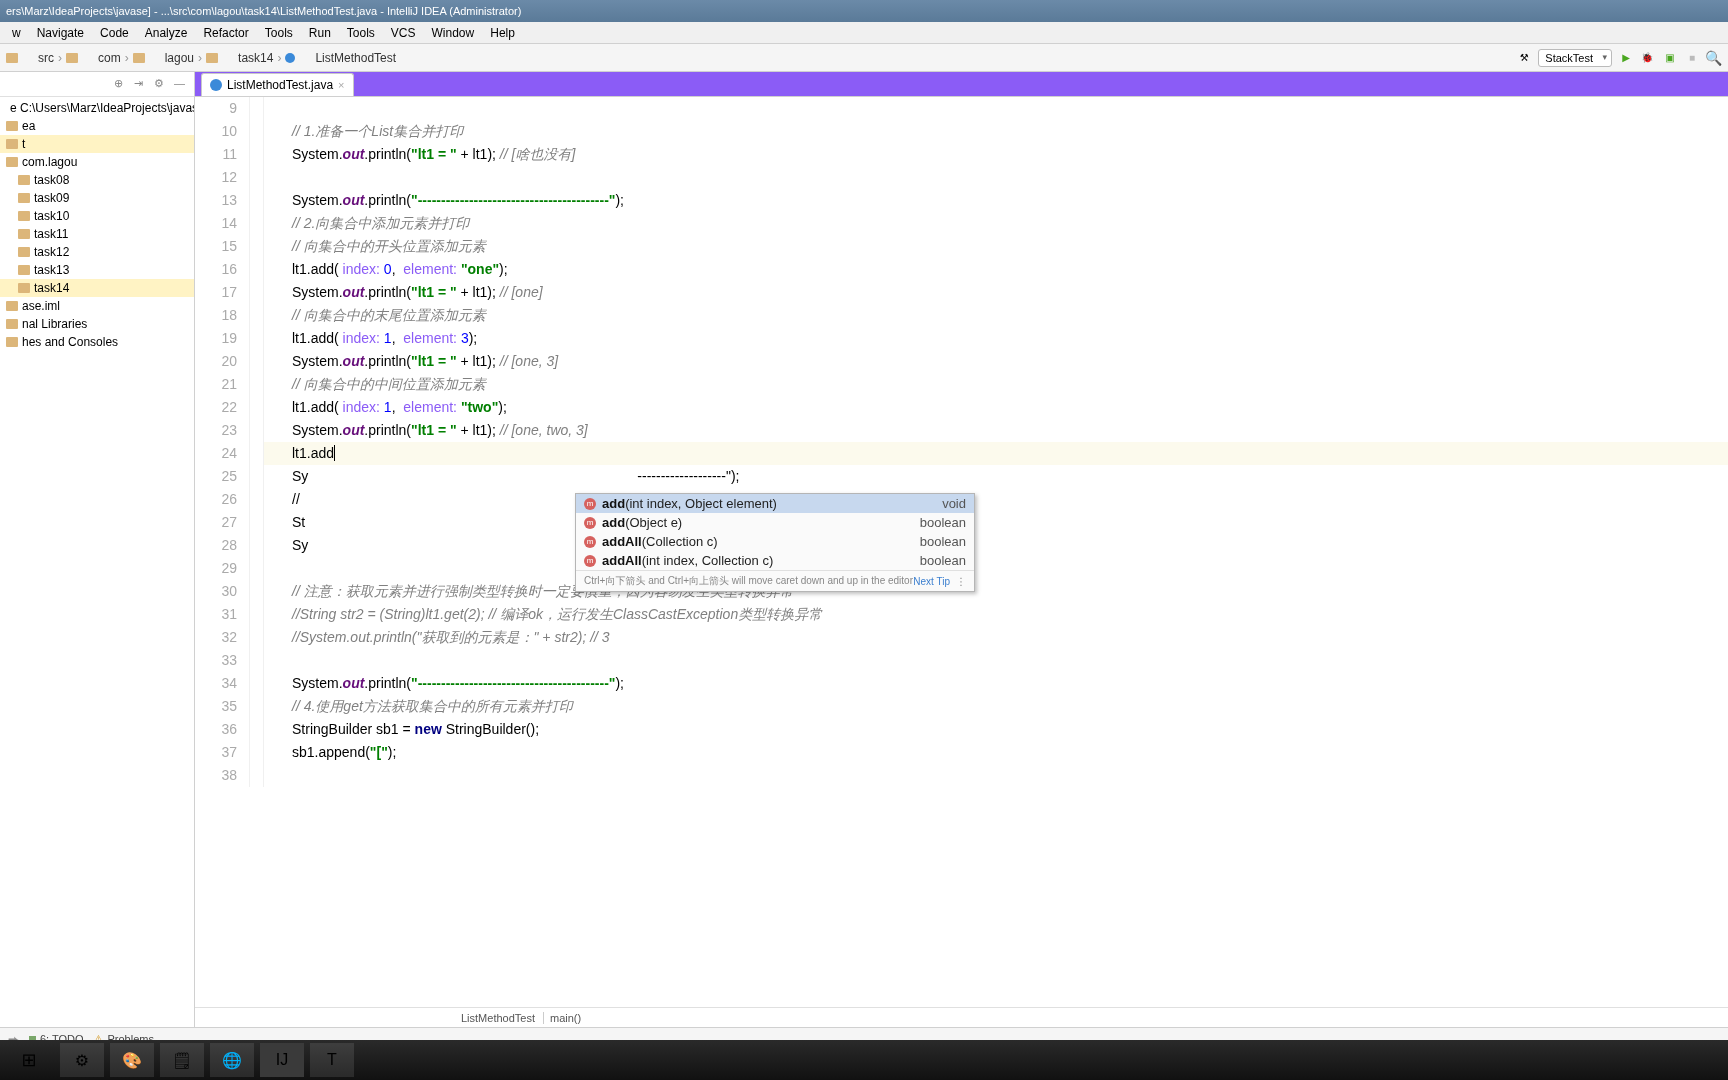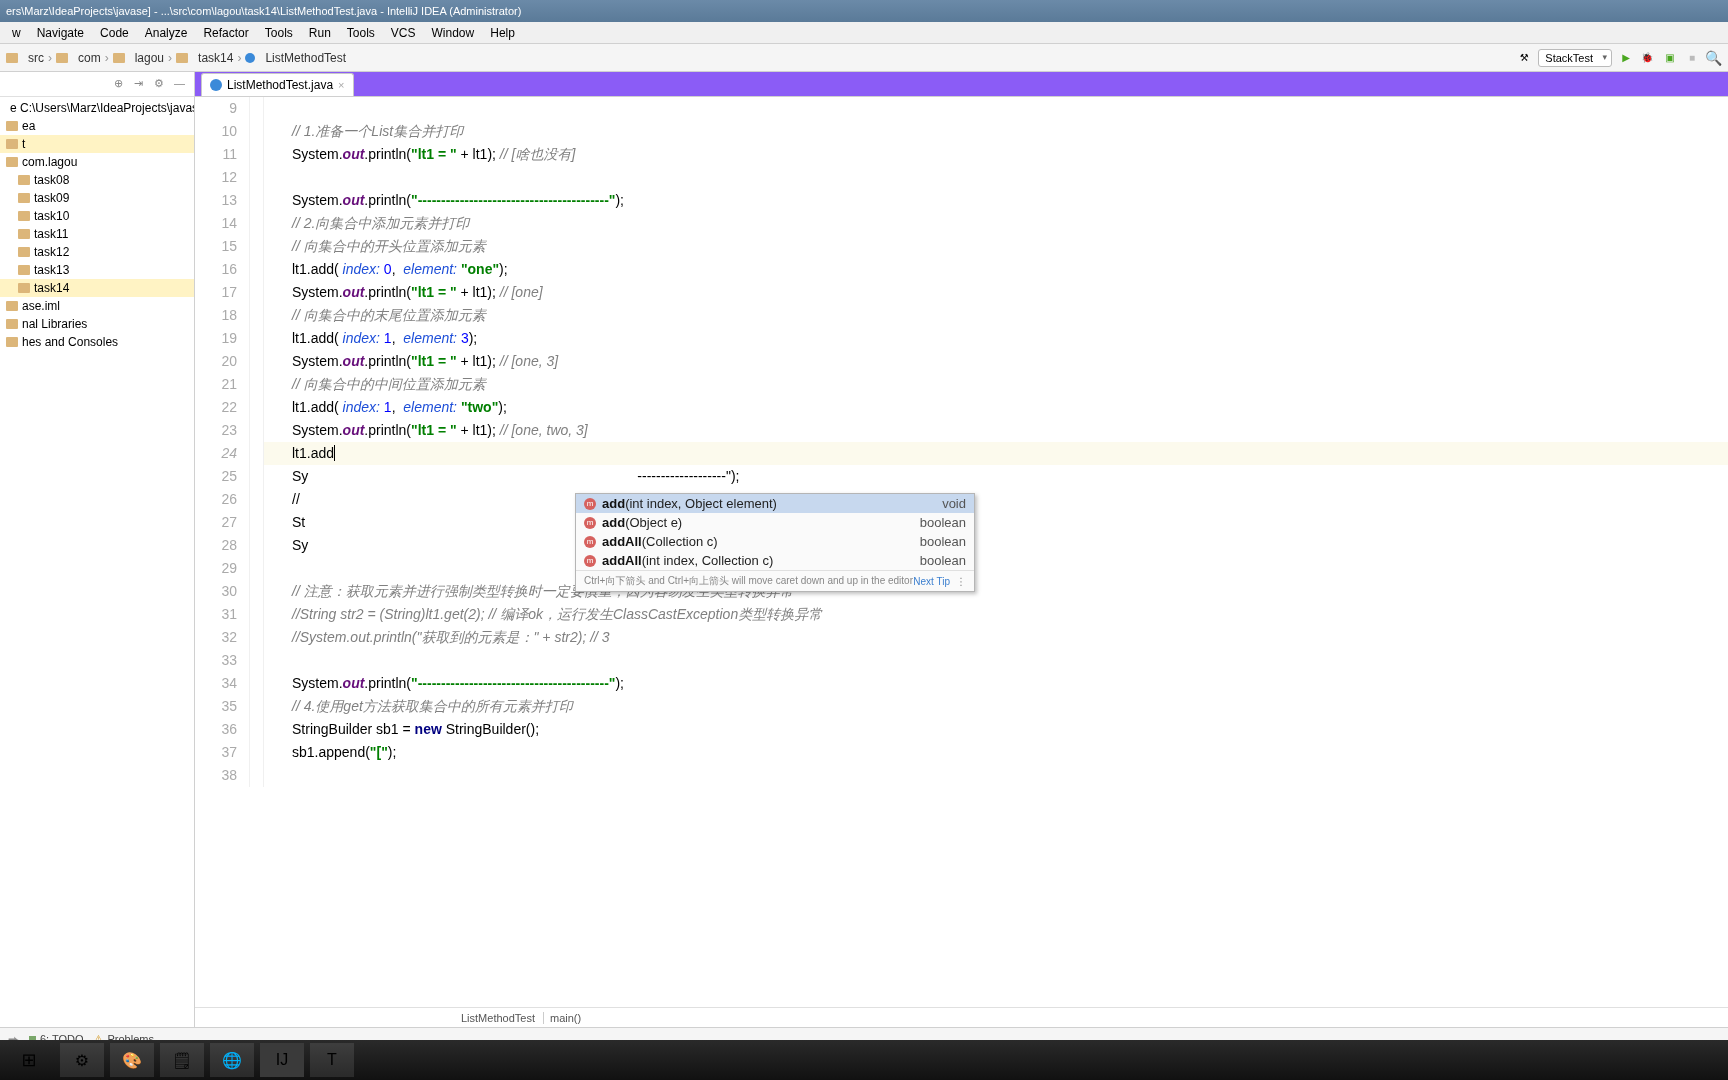--- a/index.html
+++ b/index.html
@@ -8,21 +8,21 @@
     
     .titlebar { height: 22px; background: linear-gradient(#6b8aa8, #5a7a98); color: #fff; display: flex; align-items: center; padding: 0 6px; font-size: 11px; }
 
     
     .menubar { height: 22px; background: #f0f0f0; border-bottom: 1px solid #d0d0d0; display: flex; align-items: center; font-size: 12px; padding-left: 4px; }
     .menubar span { padding: 0 8px; cursor: default; }
 
     
     .topbar { height: 28px; background: #f5f5f5; border-bottom: 1px solid #d0d0d0; display: flex; align-items: center; padding: 0 6px; gap: 4px; font-size: 12px; justify-content: space-between; }
     .breadcrumbs { display: flex; align-items: center; gap: 4px; }
-    .bc-item { display: flex; align-items: center; gap: 10px; color: #333; }
+    .bc-item { display: flex; align-items: center; gap: 20px; color: #333; }
     .bc-item .folder-ico { width: 12px; height: 10px; background: #dcb67a; border-radius: 1px; display:inline-block; }
     .bc-item .cls-ico { width: 10px; height: 10px; border-radius: 50%; background: #3b8ad9; display:inline-block; }
     .bc-sep { color: #999; }
     .topbar-right { display: flex; align-items: center; gap: 6px; }
     .run-config { border: 1px solid #bbb; border-radius: 3px; padding: 2px 18px 2px 6px; font-size: 11px; background: #fff; position: relative; }
     .run-config::after { content: "▾"; position: absolute; right: 4px; font-size: 9px; color: #666; }
     .tb-ico { width: 16px; height: 16px; display: inline-flex; align-items: center; justify-content: center; font-size: 10px; }
     .tb-green { color: #4aa720; }
     .tb-bug { color: #3b8ad9; }
 
@@ -52,21 +52,21 @@
     .fold-gutter { width: 14px; background: #fff; border-right: 1px solid #f0f0f0; }
     .code-col { flex: 1; position: relative; }
     .code-line { padding-left: 28px; white-space: pre; height: 23px; }
     .hl-line { background: #fcfaed; }
 
     .kw { color: #000080; font-weight: bold; }
     .str { color: #007f00; font-weight: bold; }
     .com { color: #808080; font-style: italic; }
     .fld { color: #660e7a; font-style: italic; font-weight: bold; }
     .num { color: #0000ff; }
-    .hint { color: #1d4ed8; font-style: italic; }
+    .hint { color: #8b5cf6; }
     .typ { color: #000; }
 
     
     .completion { position: absolute; left: 380px; top: 396px; width: 400px; background: #fafafa; border: 1px solid #b5b5b5; box-shadow: 2px 2px 4px rgba(0,0,0,.25); font-family: "JetBrains Mono", Consolas, monospace; font-size: 13px; }
     .comp-row { display: flex; align-items: center; padding: 2px 8px; gap: 6px; }
     .comp-row.sel { background: #c7d8ee; }
     .comp-ico { width: 12px; height: 12px; border-radius: 50%; background: #d6615e; font-size: 8px; color: #fff; display: inline-flex; align-items:center; justify-content:center; }
     .comp-name { font-weight: bold; color: #111; }
     .comp-sig { color: #222; }
     .comp-ret { margin-left: auto; color: #555; }
@@ -243,21 +243,21 @@
             <div style="height: 23px;">14</div>
             <div style="height: 23px;">15</div>
             <div style="height: 23px;">16</div>
             <div style="height: 23px;">17</div>
             <div style="height: 23px;">18</div>
             <div style="height: 23px;">19</div>
             <div style="height: 23px;">20</div>
             <div style="height: 23px;">21</div>
             <div style="height: 23px;">22</div>
             <div style="height: 23px;">23</div>
-            <div style="height: 23px; font-style: italic;">24</div>
+            <div style="height: 23px;">24</div>
             <div style="height: 23px;">25</div>
             <div style="height: 23px;">26</div>
             <div style="height: 23px;">27</div>
             <div style="height: 23px;">28</div>
             <div style="height: 23px;">29</div>
             <div style="height: 23px;">30</div>
             <div style="height: 23px;">31</div>
             <div style="height: 23px;">32</div>
             <div style="height: 23px;">33</div>
             <div style="height: 23px;">34</div>

